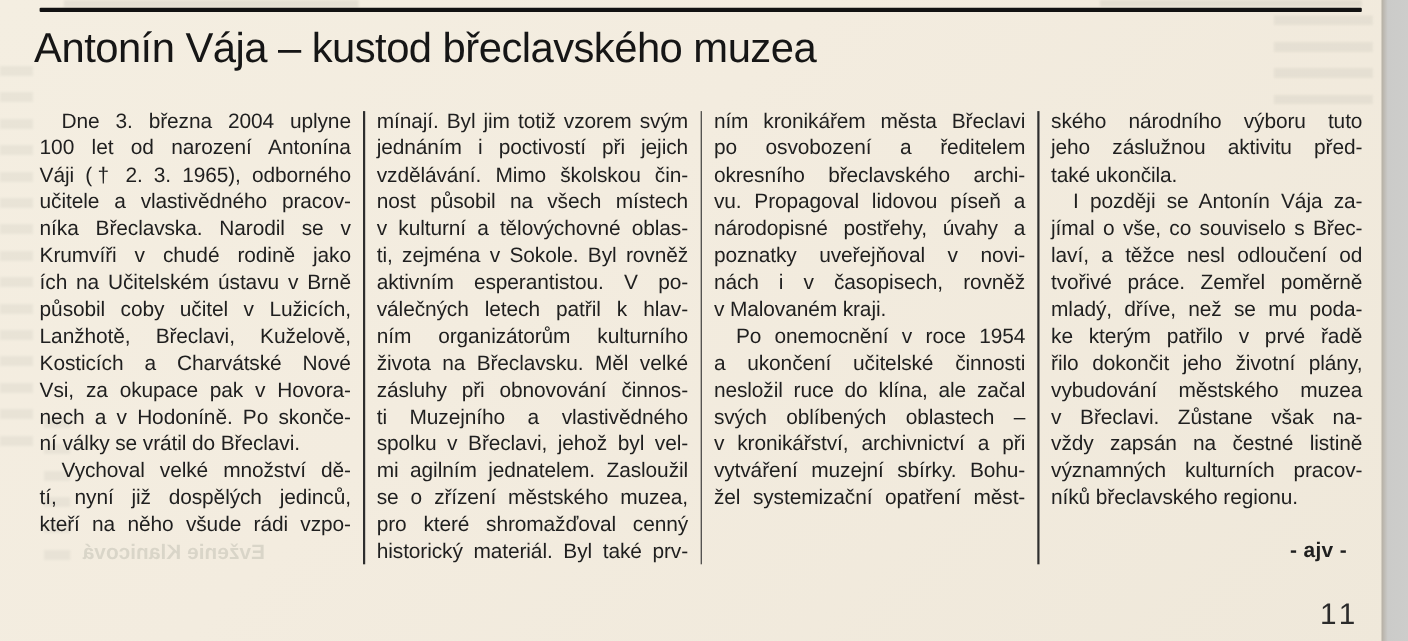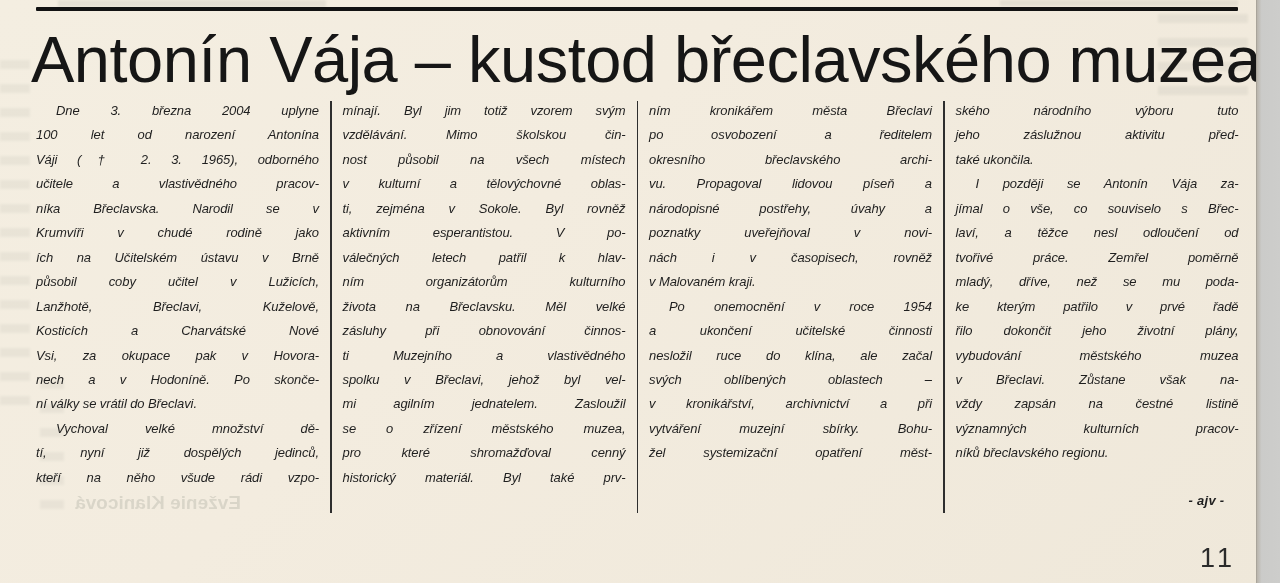--- a/index.html
+++ b/index.html
@@ -17,32 +17,31 @@
     position:absolute;top:0;right:0;width:23px;height:583px;
     background:linear-gradient(90deg,#b9b4ab 0%,#cbcbc9 20%,#cdcdcb 100%);
     border-left:1px solid #a9a49a;
   }
   .top-rule{
     position:absolute;left:36px;top:7px;width:1202px;height:4px;
     background:#121212;border-radius:1px;
   }
   .title{
     position:absolute;left:31px;top:24px;margin:0;
-    font-size:65px;font-weight:400;letter-spacing:-0.5px;
+    font-size:38px;font-weight:400;letter-spacing:-0.5px;
     color:#161616;white-space:nowrap;line-height:1.1;
   }
   .columns{
     position:absolute;left:36px;top:99px;width:1205px;
     display:flex;align-items:flex-start;
   }
   .col{
     width:283px;flex:0 0 283px;
-    color:#1f1f1f;font-size:13px;line-height:24.45px;
+    color:#1f1f1f;font-size:19px;line-height:24.45px;
     letter-spacing:-0.1px;
-    font-style:italic;
   }
   .divider{
     flex:0 0 1.5px;width:1.5px;height:412px;
     background:#2e2e2e;margin:2px 11px 0 11px;
   }
   .line{text-align:justify;text-align-last:justify;}
   .line.end{text-align-last:left;}
   .line.indent{text-indent:20px;}
   .line.signature{
     text-align-last:right;font-weight:700;
@@ -101,20 +100,21 @@
         <div class="line">Vsi, za okupace pak v Hovora-</div>
         <div class="line">nech a v Hodoníně. Po skonče-</div>
         <div class="line end">ní války se vrátil do Břeclavi.</div>
         <div class="line indent">Vychoval velké množství dě-</div>
         <div class="line">tí, nyní již dospělých jedinců,</div>
         <div class="line">kteří na něho všude rádi vzpo-</div>
       </div>
       <div class="divider"></div>
       <div class="col" style="color: rgb(31, 31, 31);">
         <div class="line">mínají. Byl jim totiž vzorem svým</div>
+        <div class="line">jednáním i poctivostí při jejich</div>
         <div class="line">vzdělávání. Mimo školskou čin-</div>
         <div class="line">nost působil na všech místech</div>
         <div class="line">v kulturní a tělovýchovné oblas-</div>
         <div class="line">ti, zejména v Sokole. Byl rovněž</div>
         <div class="line">aktivním esperantistou. V po-</div>
         <div class="line">válečných letech patřil k hlav-</div>
         <div class="line">ním organizátorům kulturního</div>
         <div class="line">života na Břeclavsku. Měl velké</div>
         <div class="line">zásluhy při obnovování činnos-</div>
         <div class="line">ti Muzejního a vlastivědného</div>

